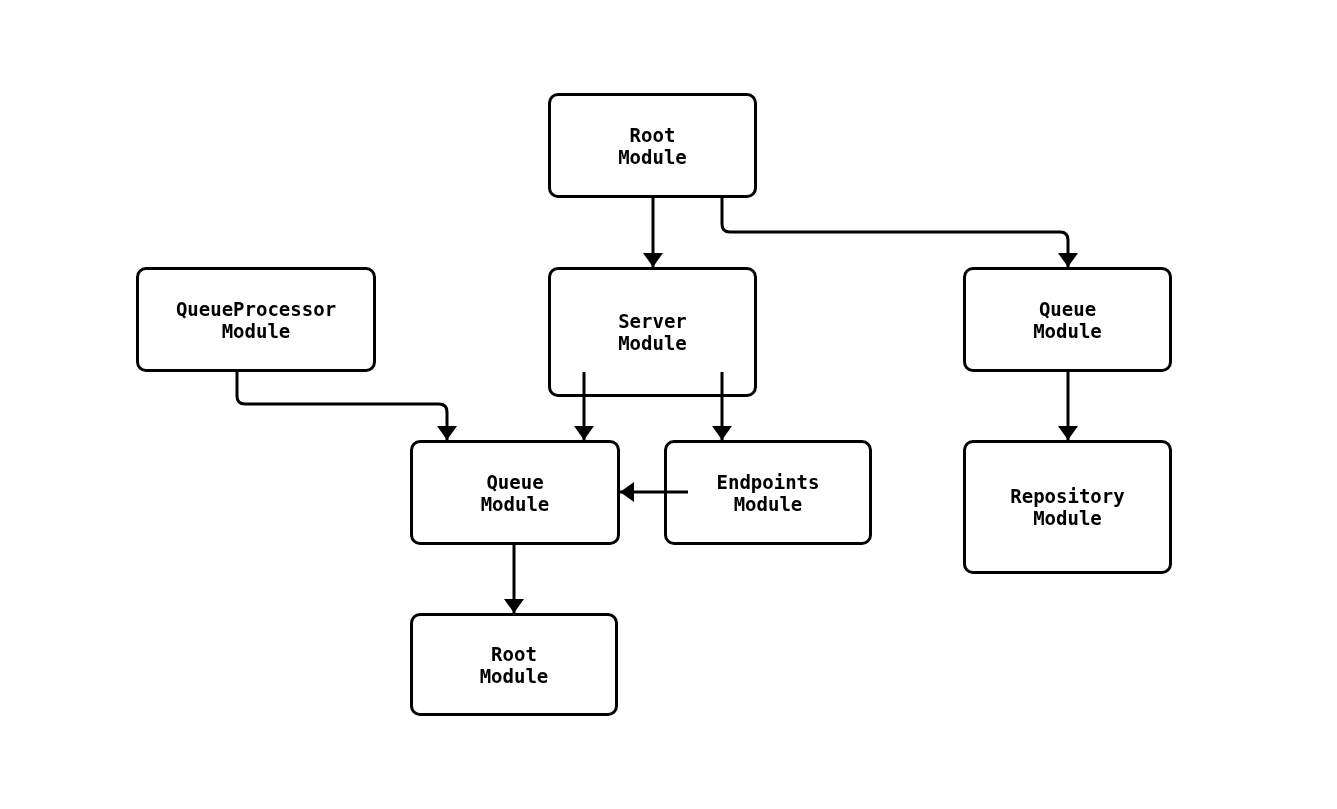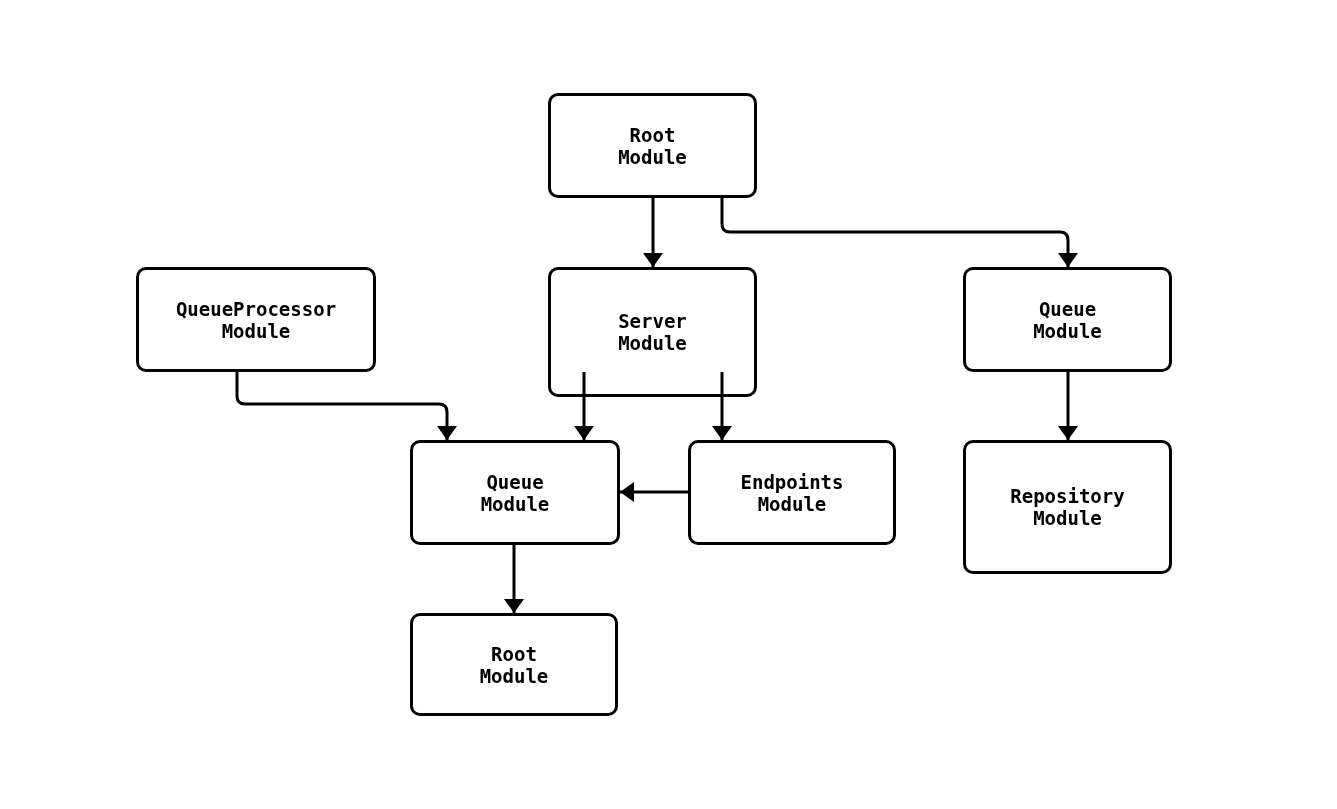--- a/index.html
+++ b/index.html
@@ -102,21 +102,21 @@
   <div class="node" style="left:963px; top:267px; width:209px; height:105px">
     <span>Queue</span>
     <span>Module</span>
   </div>
 
   <div class="node" style="left:410px; top:440px; width:210px; height:105px">
     <span>Queue</span>
     <span>Module</span>
   </div>
 
-  <div class="node" style="left:688px; top:440px; width:208px; height:105px">
+  <div class="node" style="left:664px; top:440px; width:208px; height:105px">
     <span>Endpoints</span>
     <span>Module</span>
   </div>
 
   <div class="node" style="left:963px; top:440px; width:209px; height:134px">
     <span>Repository</span>
     <span>Module</span>
   </div>
 
   <div class="node" style="left:410px; top:613px; width:208px; height:103px">

